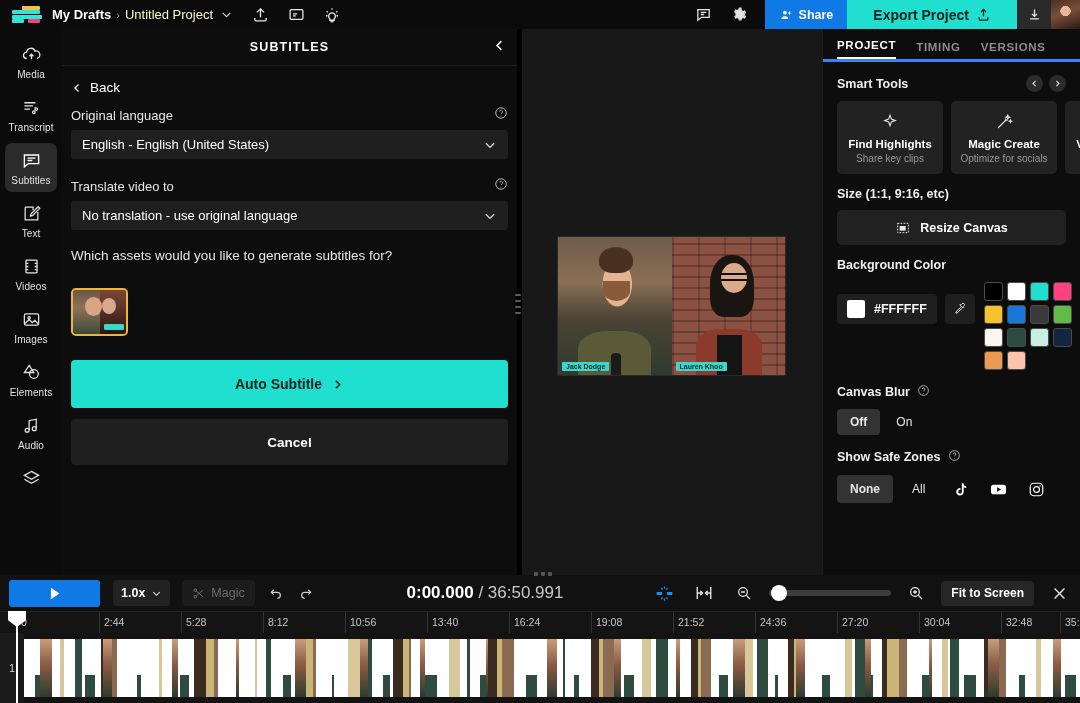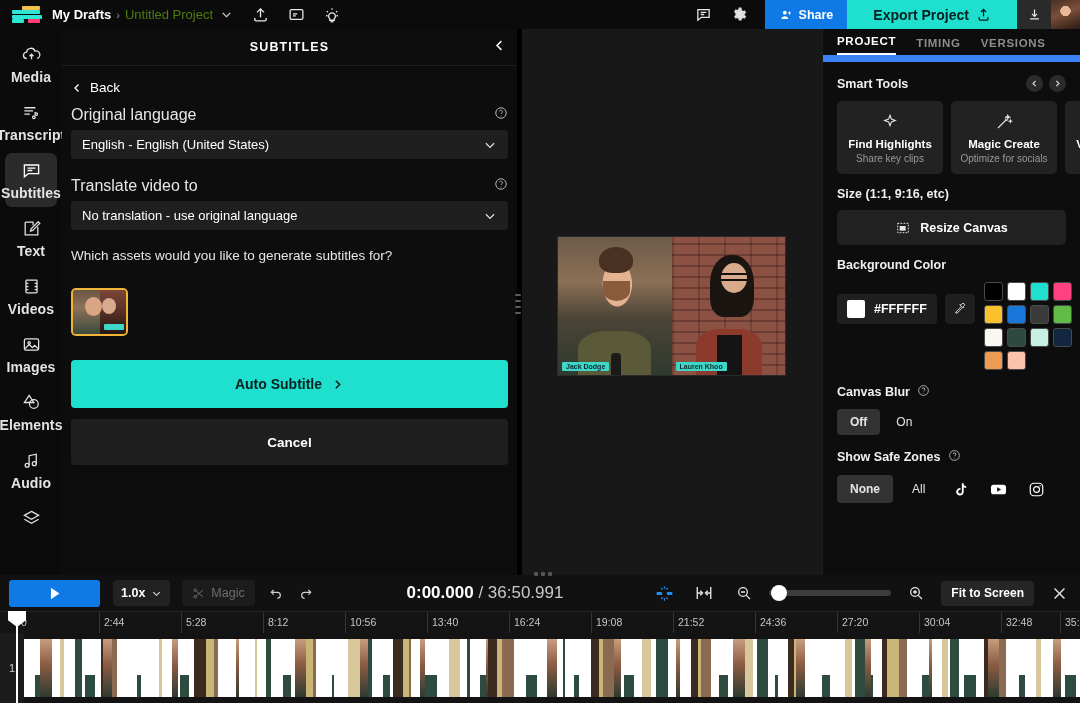--- a/index.html
+++ b/index.html
@@ -21,21 +21,21 @@
   .logo i { display:block; height:4px; border-radius:1px; }
   .logo .l1 { width:18px; background:#f5c148; margin-left:10px;}
   .logo .l2 { width:28px; background:#2ee6d6; }
   .logo .l3 { width:30px; background:#2ee6d6; }
   .logo .l4row { display:flex; gap:4px; }
   .logo .l4 { width:12px; background:#2ee6d6; }
   .logo .l5 { width:12px; background:#ff3d77; }
 
   .crumb { font-size:13px; font-weight:bold; color:#fff; }
   .crumb-sep { font-size:11px; color:#9a9a9a; margin:0 5px; }
-  .crumb-proj { font-size:13px; color:#4d7c0f; }
+  .crumb-proj { font-size:13px; color:#fef9c3; }
   .tb-icon { width:26px; height:26px; display:flex; align-items:center; justify-content:center; color:#e8e8e8; }
   .tb-icon svg { display:block; }
   .spacer { flex:1; }
   .btn-share {
     background:#0f7ae5; color:#fff; font-size:12.5px; font-weight:bold;
     height:29px; padding:0 14px; display:flex; align-items:center; gap:6px;
     border:none; cursor:pointer;
   }
   .btn-export {
     background:#1fe0cf; color:#04201e; font-size:14px; font-weight:bold;
@@ -52,39 +52,39 @@
   
   .rail {
     position:absolute; left:0; top:29px; width:62px; height:546px;
     background:#0b0b0b; padding-top:8px;
   }
   .rail-item {
     width:52px; margin:0 auto 4px; padding:8px 0 6px; border-radius:7px;
     display:flex; flex-direction:column; align-items:center; gap:5px; cursor:pointer;
   }
   .rail-item.active { background:#2b2b2b; }
-  .rail-item span { font-size:14px; color:#e3e3e3; letter-spacing:.1px;font-weight:bold; }
+  .rail-item span { font-size:10px; color:#e3e3e3; letter-spacing:.1px; }
   .rail-item svg { display:block; }
 
   
   .panel {
     position:absolute; left:62px; top:29px; width:455px; height:546px;
     background:#0d0d0d;
   }
   .panel-head {
     height:37px; display:flex; align-items:center; justify-content:center;
     position:relative; border-bottom:1px solid #1e1e1e;
   }
   .panel-head h2 { font-size:12.5px; font-weight:bold; letter-spacing:1.1px; }
   .panel-collapse { position:absolute; right:10px; top:9px; cursor:pointer; }
   .panel-body { padding:14px 9px 0 9px; }
   .back-row { display:flex; align-items:center; gap:7px; cursor:pointer; margin-bottom:11px; }
   .back-row span { font-size:13.5px; color:#fff; }
   .field-label-row { display:flex; align-items:center; justify-content:space-between; margin-bottom:6px; }
-  .field-label { font-size:16px; color:#e6e6e6; }
+  .field-label { font-size:13px; color:#e6e6e6; }
   .help { cursor:pointer; }
   .select {
     height:29px; background:#1f1f1f; border-radius:3px;
     display:flex; align-items:center; justify-content:space-between;
     padding:0 11px; font-size:13px; color:#fff; cursor:pointer; margin-bottom:18px;
   }
   .asset-q { font-size:13.5px; color:#e6e6e6; margin:4px 0 25px; }
   .thumb {
     width:57px; height:48px; border:2px solid #f0b537; border-radius:5px;
     overflow:hidden; position:relative; cursor:pointer;
@@ -160,21 +160,21 @@
   }
   .nametag.l { left:4px; }
   .nametag.r { left:4px; }
 
   
   .rpanel {
     position:absolute; left:822px; top:29px; width:258px; height:546px;
     background:#0d0d0d; border-left:1px solid #1c1c1c; overflow:hidden;
   }
   .rtabs { height:33px; display:flex; align-items:flex-end; gap:20px; padding:0 14px;
-           border-bottom:7px solid #3b82f6; }
+           border-bottom:3px solid #3b82f6; }
   .rtab { font-size:11.5px; font-weight:bold; letter-spacing:.7px; color:#8d8d8d;
           padding-bottom:6px; cursor:pointer; }
   .rtab.active { color:#fff; border-bottom:2px solid #fff; }
   .rsec { padding:13px 14px 0; }
   .rsec-head { display:flex; align-items:center; justify-content:space-between; margin-bottom:9px; }
   .rsec-title { font-size:12.5px; font-weight:bold; color:#efefef; }
   .arrows { display:flex; gap:6px; }
   .arrow-btn { width:17px; height:17px; border-radius:50%; background:#2b2b2b;
     display:flex; align-items:center; justify-content:center; cursor:pointer; }
   .tools { display:flex; gap:8px; }

